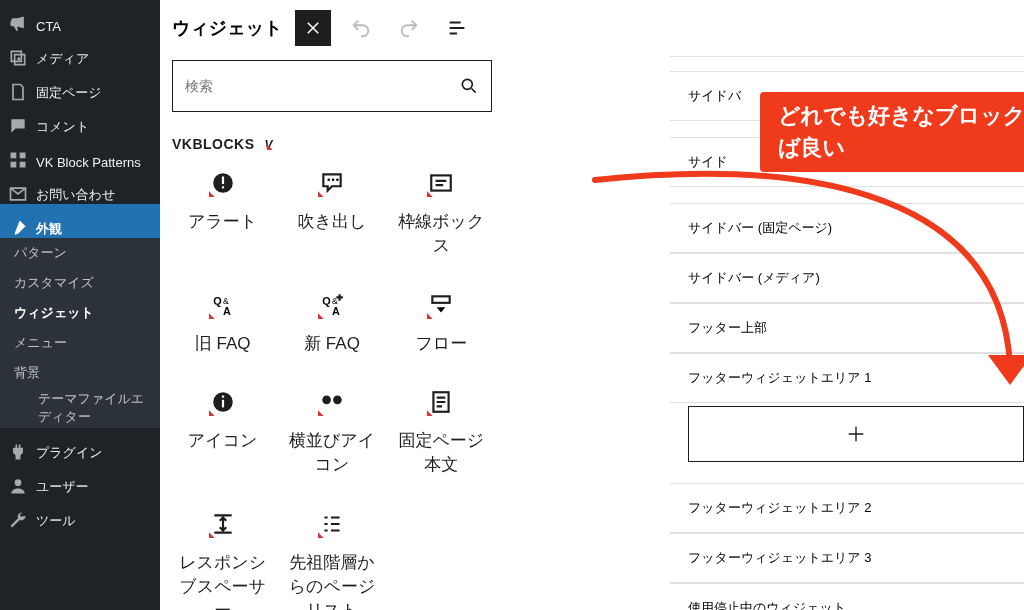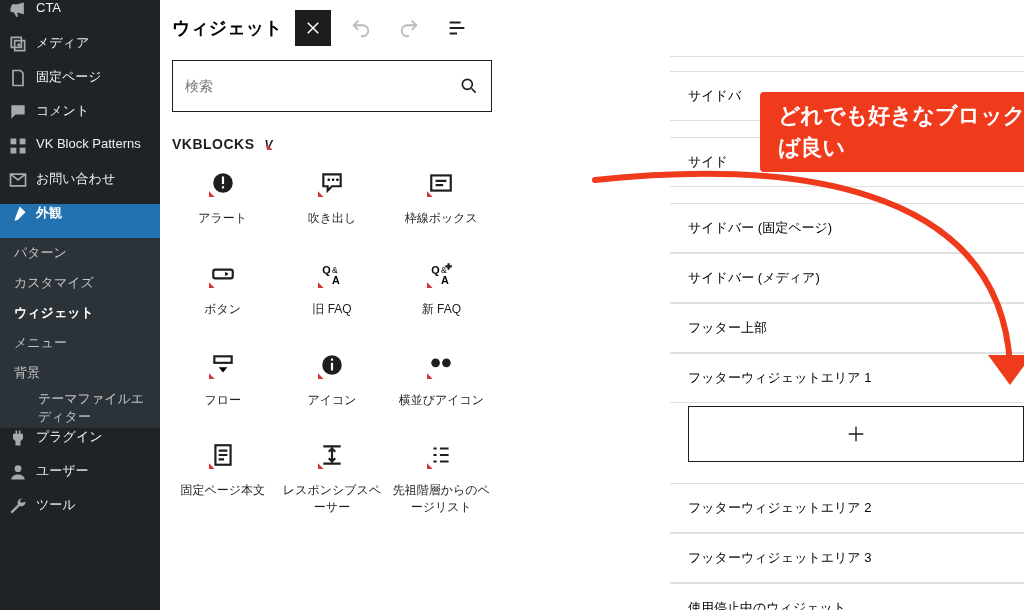--- a/index.html
+++ b/index.html
@@ -3,21 +3,21 @@
 <meta charset="utf-8">
 <style>
   * { box-sizing: border-box; margin: 0; padding: 0; }
   html, body { width: 1024px; height: 610px; overflow: hidden; font-family: -apple-system, "Helvetica Neue", Arial, sans-serif; background:#fff; }
   
   .admin-menu {
     position:absolute; left:0; top:0; width:160px; height:610px;
     background:#1d2327; color:#f0f0f1; font-size:13px;
   }
   .am-item {
-    display:flex; align-items:flex-start; height:34px; padding:0 10px 0 8px;
+    display:flex; align-items:flex-end; height:34px; padding:0 10px 0 8px;
     gap:8px; cursor:pointer; position:relative;
   }
   .am-item.current { background:#2271b1; color:#ffffff; font-weight:600; }
   .am-item.current::after{
     content:""; position:absolute; right:-8px; top:50%; margin-top:-8px;
     border:8px solid transparent; border-left-color:#2271b1;
   }
   .am-icon { width:20px; height:20px; display:flex; align-items:center; justify-content:center; fill:#a7aaad; }
   .am-item.current .am-icon{ fill:#fff; }
   .am-sub { background:#2c3338; }
@@ -69,21 +69,21 @@
   .block {
     display:flex; flex-direction:column; align-items:center; gap:14px;
     cursor:pointer; text-align:center;
   }
   .block .bicon { width:26px; height:26px; position:relative; }
   .block .bicon svg { width:26px; height:26px; }
   .red-corner::after{
     content:""; position:absolute; left:-5px; bottom:-5px;
     border:4px solid transparent; border-top-color:#d63638; transform:rotate(45deg);
   }
-  .block .blabel { font-size:12px; line-height:1.4; color:#1e1e1e; }
+  .block .blabel { font-size:17px; line-height:1.4; color:#1e1e1e; }
   
   .rightcol {
     position:absolute; left:510px; right:0; top:56px; bottom:0;
     border-top:1px solid #e0e0e0;
   }
   .area {
     display:flex; align-items:center; height:50px; padding:0 18px;
     border-top:1px solid #e0e0e0; border-bottom:1px solid #e0e0e0;
     font-size:13px; background:#fff; margin-bottom:-1px;
   }
@@ -287,29 +287,20 @@
               <rect x="3" y="5" width="18" height="14" fill="none" stroke="#1e1e1e" stroke-width="2"></rect>
               <path d="M7 10h10M7 14h7" stroke="#1e1e1e" stroke-width="2"></path>
             </svg>
         </span>
         <span class="blabel">枠線ボックス</span>
       </div>
 
       <div class="block">
         <span class="bicon red-corner">
           <svg viewBox="0 0 24 24">
-              <rect x="3" y="8" width="18" height="8" rx="2" fill="none" stroke="#1e1e1e" stroke-width="2"></rect>
-              <path d="M17 12l-3-2v4z"></path>
-            </svg>
-        </span>
-        <span class="blabel">ボタン</span>
-      </div>
-      <div class="block">
-        <span class="bicon red-corner">
-          <svg viewBox="0 0 24 24">
               <text x="3" y="12" font-size="10" font-weight="900">Q</text>
               <text x="12" y="21" font-size="10" font-weight="900">A</text>
               <text x="12" y="11" font-size="8">&amp;</text>
             </svg>
         </span>
         <span class="blabel">旧 FAQ</span>
       </div>
       <div class="block">
         <span class="bicon red-corner">
           <svg viewBox="0 0 24 24">

